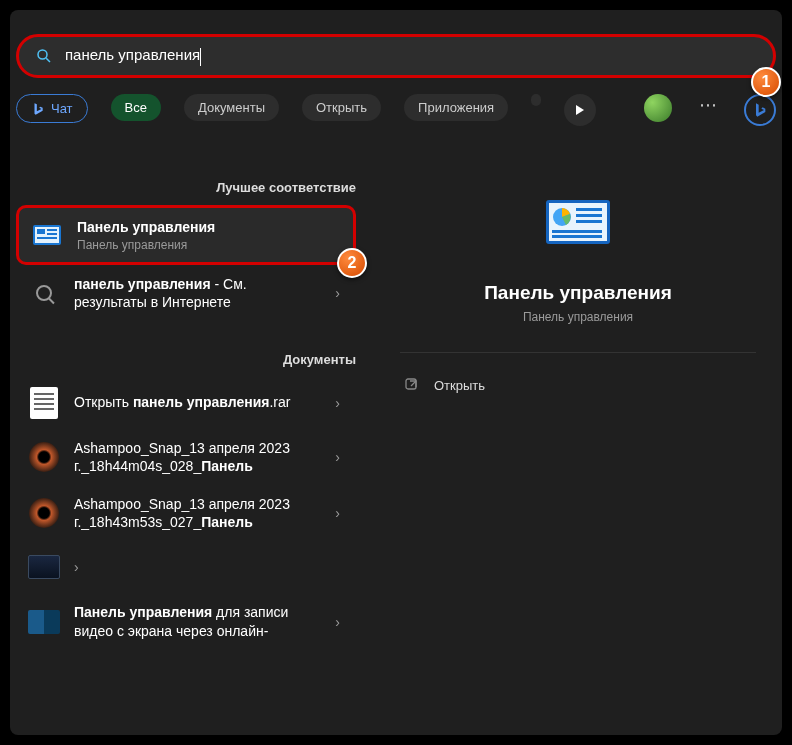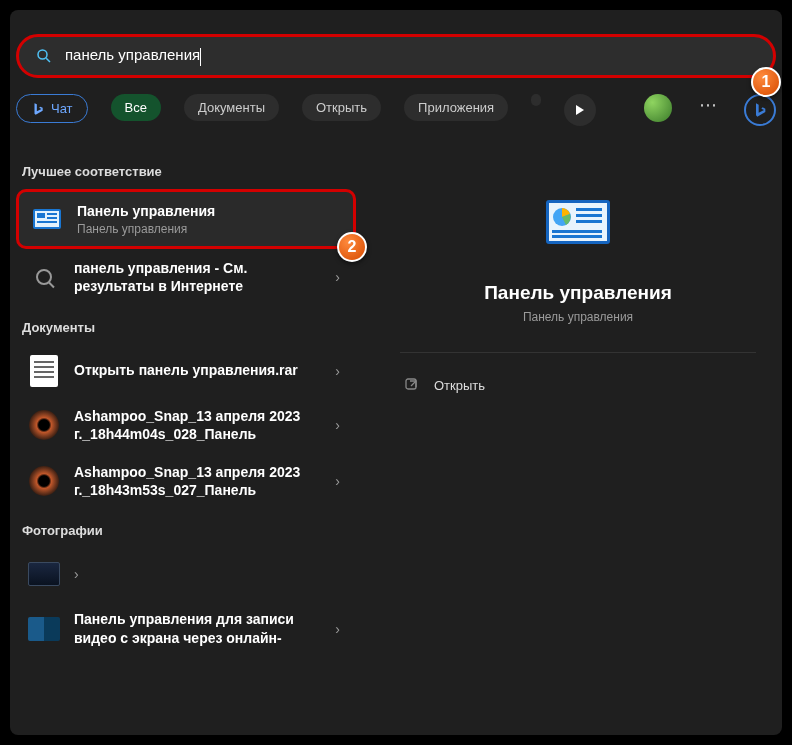--- a/index.html
+++ b/index.html
@@ -14,28 +14,28 @@
 .tab.chat { border: 1.5px solid #3a7bd5; color: #6ea8ff; background: transparent; }
 .tab.active { background: #14532d; color: #fff; }
 .tab.half { width: 10px; padding: 6px 4px; overflow: hidden; flex-shrink: 0; }
 .tab.icon { width: 32px; height: 32px; border-radius: 50%; justify-content: center; padding: 0; }
 .avatar { width: 28px; height: 28px; border-radius: 50%; background: radial-gradient(circle at 30% 30%, #8fd460, #3a7a2a); }
 .more-dots { color: #ccc; font-size: 18px; cursor: pointer; padding: 0 4px; }
 .bing-ring { width: 32px; height: 32px; border: 2px solid #3a7bd5; border-radius: 50%; display: flex; align-items: center; justify-content: center; }
 .content { display: flex; gap: 24px; margin-top: 24px; }
 .left { width: 340px; }
 .right { flex: 1; }
-.section-title { color: #ddd; font-size: 13px; font-weight: 600; margin: 14px 0 10px 6px; }
+.section-title { color: #ddd; font-size: 13px; font-weight: 600; margin: 30px 0 10px 6px; text-align: right; }
 .result { display: flex; align-items: center; gap: 14px; padding: 10px 12px; border-radius: 6px; cursor: pointer; position: relative; }
 .result.best { border: 3px solid #d30000; border-radius: 10px; background: #2a2a2a; }
 .result-icon { width: 32px; height: 32px; display: flex; align-items: center; justify-content: center; flex-shrink: 0; }
 .result-body { flex: 1; min-width: 0; }
 .result-title { color: #fff; font-size: 14px; font-weight: 600; line-height: 1.3; }
 .result-sub { color: #9a9a9a; font-size: 12px; margin-top: 2px; }
-.result-title .norm { font-weight: 700; }
+.result-title .norm { font-weight: 400; }
 .chev { color: #9a9a9a; font-size: 14px; padding-right: 4px; }
 .preview { padding: 20px; }
 .preview-icon { width: 80px; height: 80px; margin: 12px auto 20px; }
 .preview-title { color: #fff; font-size: 19px; font-weight: 600; text-align: center; }
 .preview-sub { color: #9a9a9a; font-size: 12px; text-align: center; margin-top: 6px; }
 .hr { height: 1px; background: #333; margin: 28px 0 18px; }
 .action { display: flex; align-items: center; gap: 14px; color: #ddd; font-size: 13px; cursor: pointer; padding: 6px 4px; }
 .callout { position: absolute; width: 30px; height: 30px; border-radius: 50%; background: radial-gradient(circle at 35% 30%, #ff8a3d, #d64a00); border: 2px solid #fff; color: #fff; font-weight: 700; font-size: 16px; display: flex; align-items: center; justify-content: center; box-shadow: 0 2px 4px rgba(0,0,0,.5); z-index: 10; }
 .doc-ico { width: 28px; height: 32px; background: #fff; border-radius: 2px; position: relative; }
 .doc-ico::before { content:""; position:absolute; left:4px; right:4px; top:6px; height:2px; background:#666; box-shadow: 0 5px 0 #666, 0 10px 0 #666, 0 15px 0 #666; }
@@ -148,21 +148,20 @@
       <div class="result">
         <div class="result-icon">
             <div class="swirl"></div>
           </div>
         <div class="result-body">
           <div class="result-title"><span class="norm">Ashampoo_Snap_13 апреля 2023</span><br><span class="norm">г._18h43m53s_027_</span><span>Панель</span></div>
         </div>
         <span class="chev">›</span>
       </div>
 
-      <div class="section-title">Фотографии</div>
 
       <div class="result">
         <div class="result-icon">
             <div class="thumb t1"></div>
           </div>
         <span class="chev">›</span>
       </div>
 
       <div class="result">
         <div class="result-icon">

